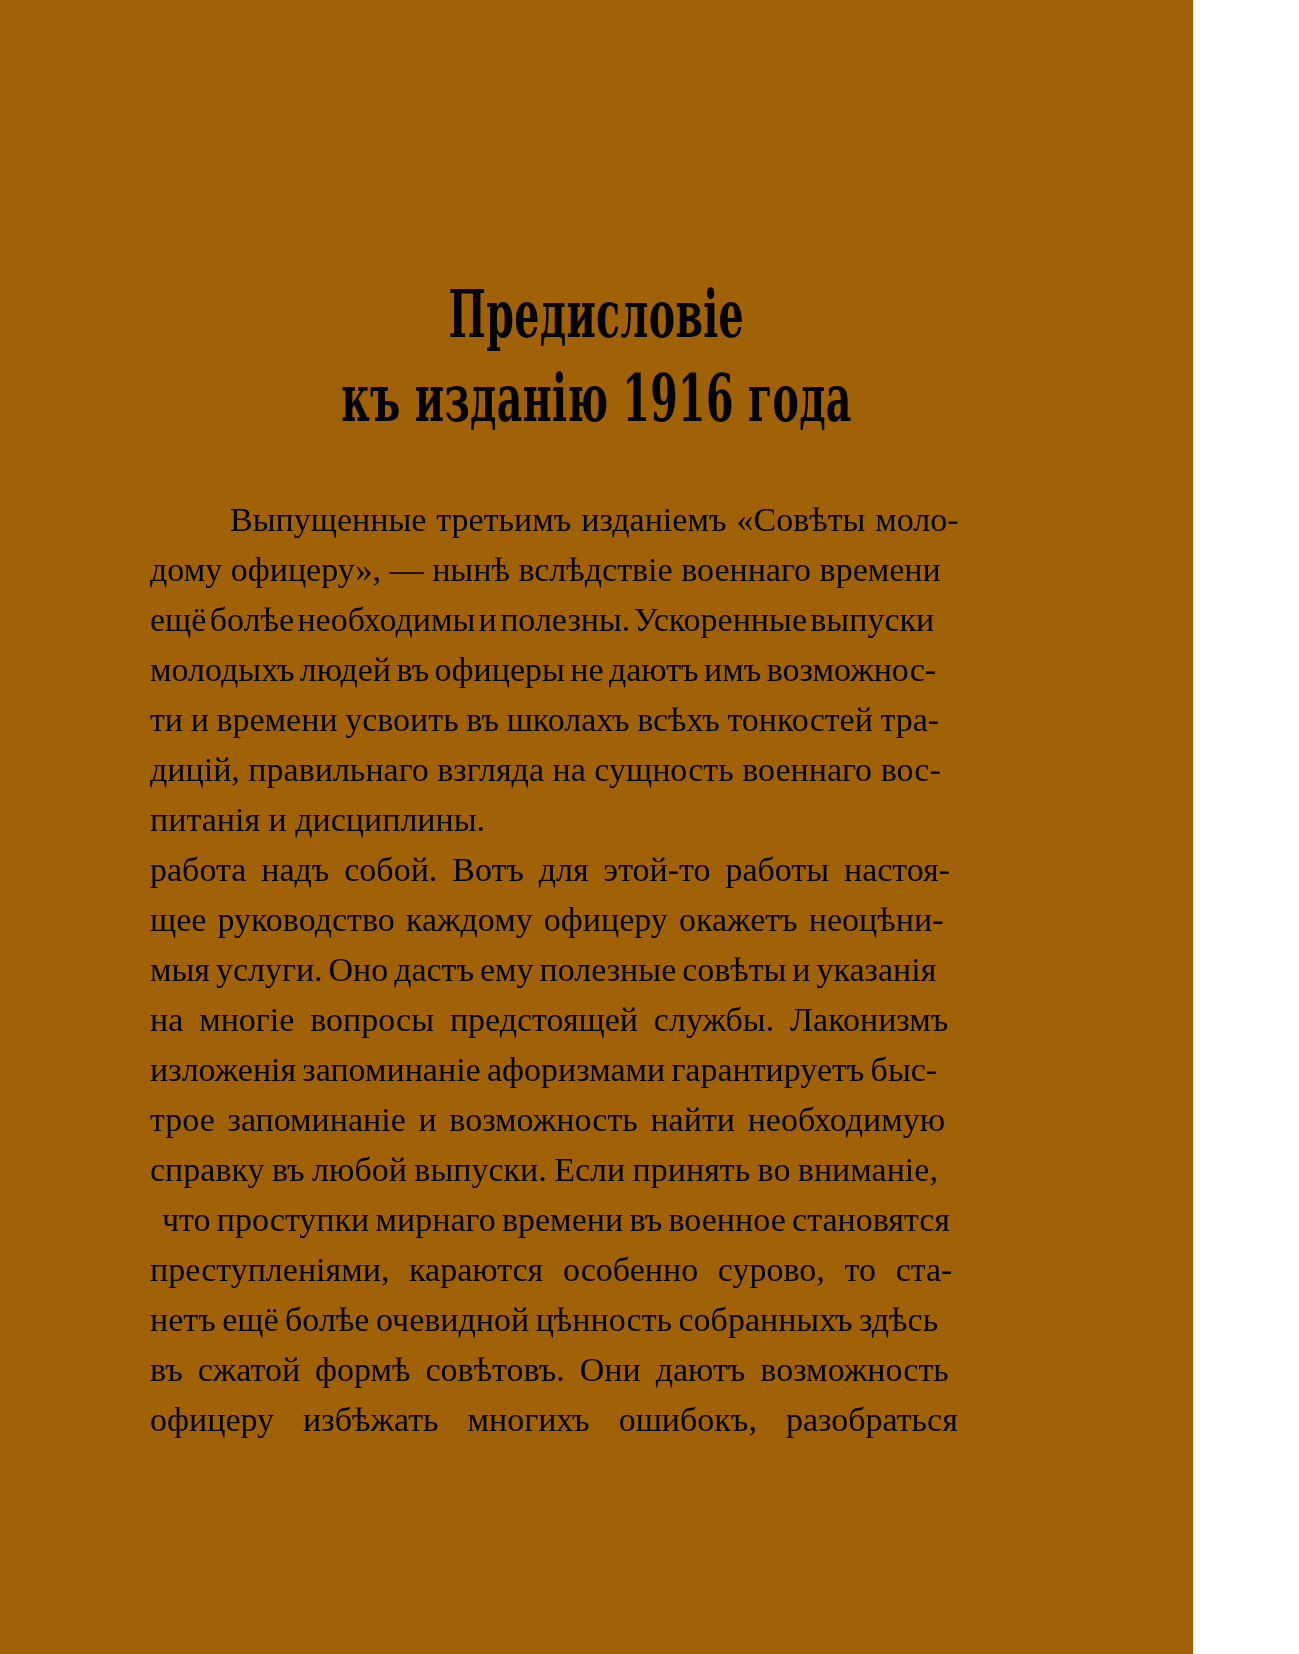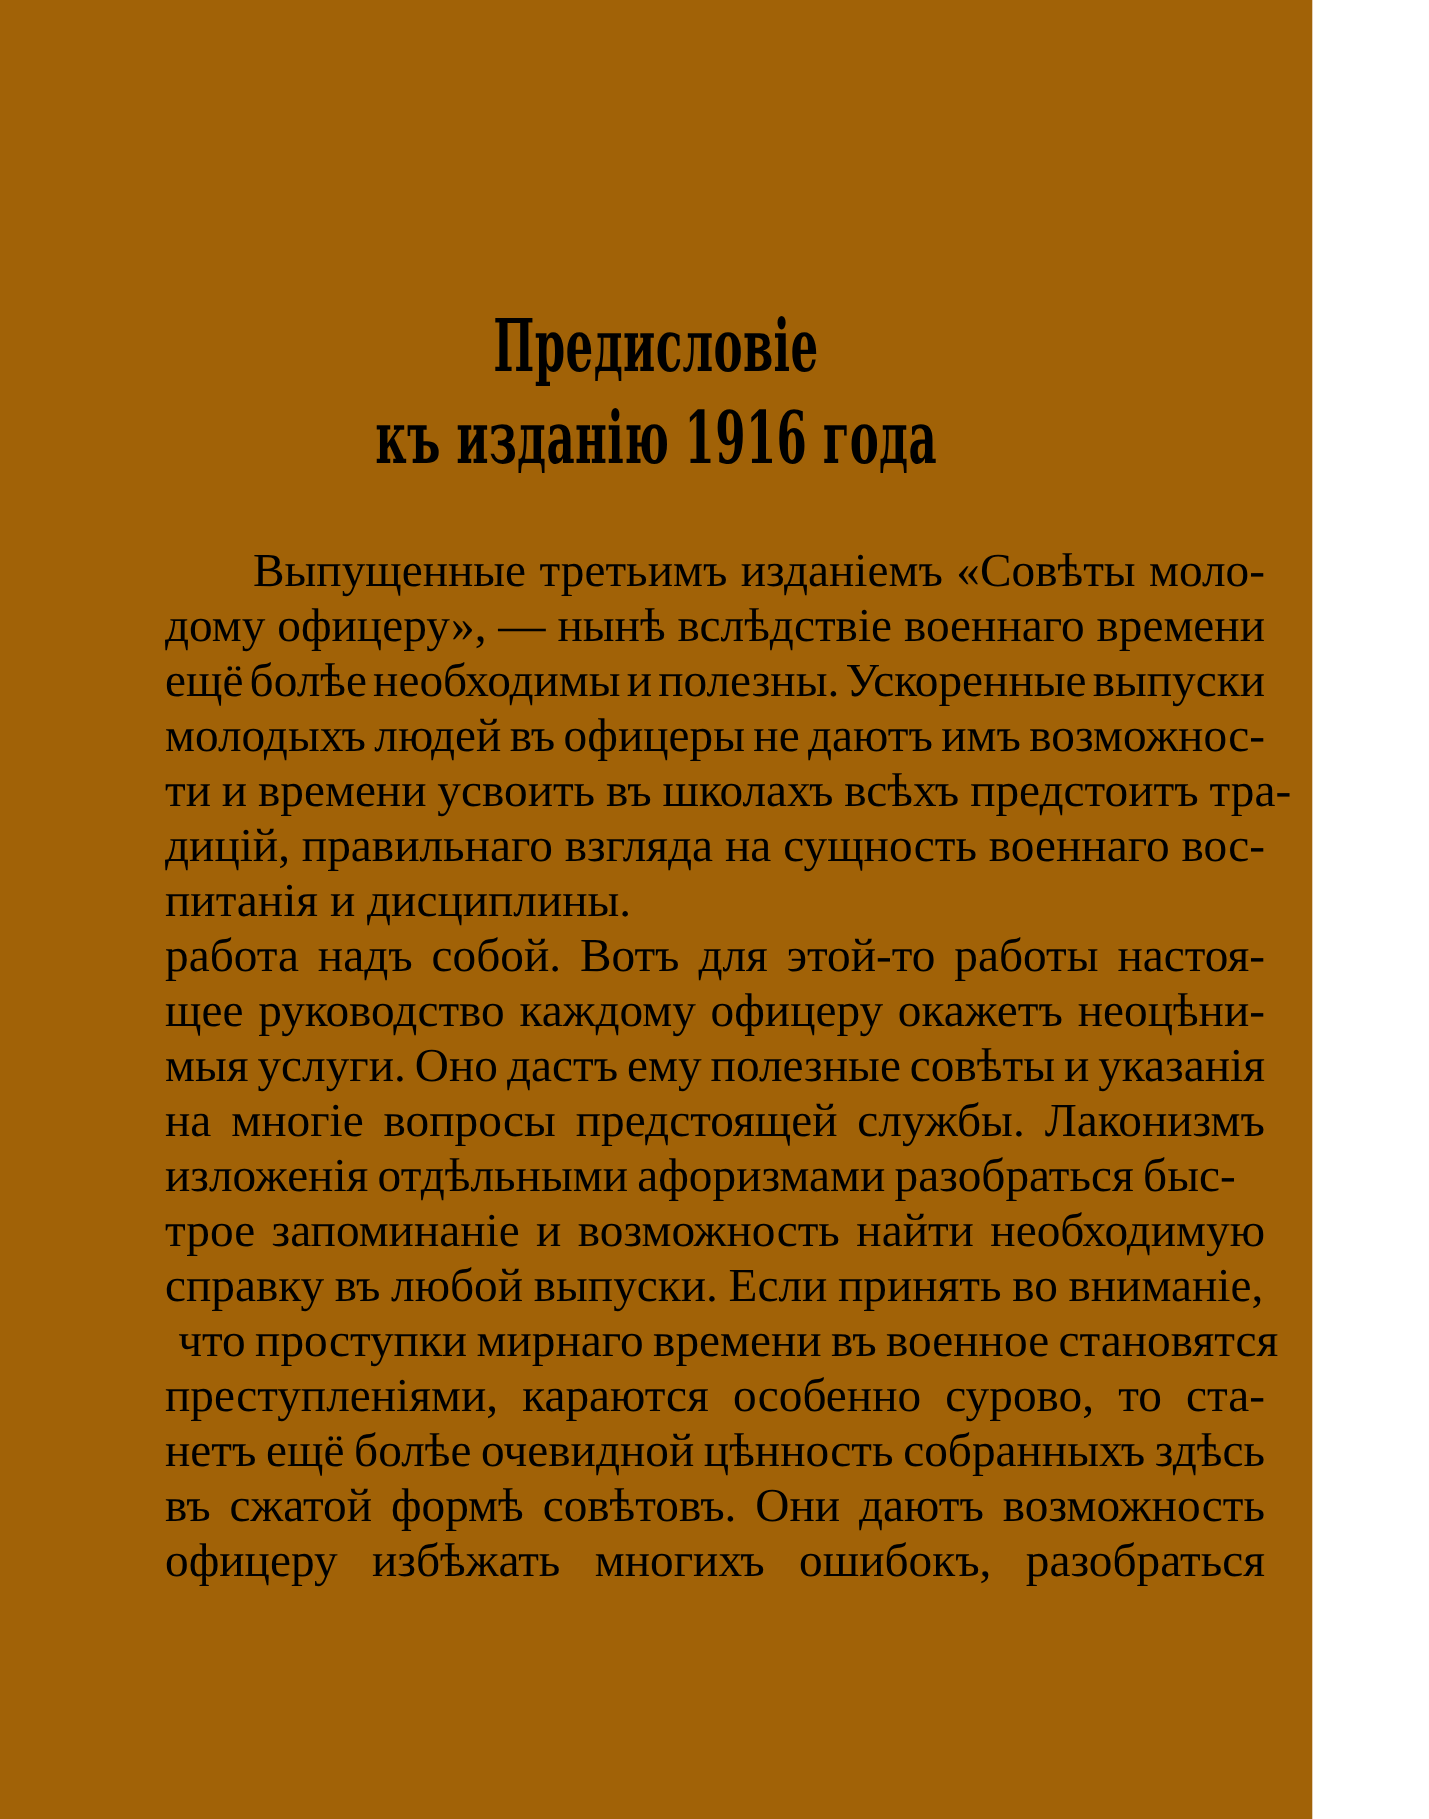--- a/index.html
+++ b/index.html
@@ -40,21 +40,21 @@
   }
   .text-block {
     position: absolute;
     left: 150px;
     top: 495px;
     width: 1000px;
   }
   .bline {
     line-height: 50px;
     height: 50px;
-    font-size: 43px;
+    font-size: 34px;
     white-space: nowrap;
     overflow: visible;
     font-family: Liberation Serif, serif;
   }
   .bline.indent {
     text-indent: 80px;
   }
 </style>
 </head>
 <body>
@@ -62,28 +62,28 @@
 <div class="page">
   <div class="title">
     <span class="title-line"><span class="tscale">Предисловіе</span></span>
     <span class="title-line"><span class="tscale">къ изданію 1916 года</span></span>
   </div>
   <div class="text-block">
       <div class="bline indent"><span style="word-spacing: 1.46094px;">Выпущенные третьимъ изданіемъ «Совѣты моло-</span></div>
       <div class="bline"><span style="word-spacing: 0.0338542px; text-align: right;">дому офицеру», — нынѣ вслѣдствіе военнаго времени</span></div>
       <div class="bline"><span style="word-spacing: -5.15885px;">ещё болѣе необходимы и полезны. Ускоренные выпуски</span></div>
       <div class="bline"><span style="word-spacing: -3.14509px;">молодыхъ людей въ офицеры не даютъ имъ возможнос-</span></div>
-      <div class="bline"><span style="word-spacing: -0.898438px;">ти и времени усвоить въ школахъ всѣхъ предстоитъ тра-</span></div>
+      <div class="bline"><span style="word-spacing: -0.898438px;">ти и времени усвоить въ школахъ всѣхъ тонкостей тра-</span></div>
       <div class="bline"><span style="word-spacing: 0.0364583px;">дицій, правильнаго взгляда на сущность военнаго вос-</span></div>
       <div class="bline"><span>питанія и дисциплины.</span></div>
       <div class="bline"><span style="word-spacing: 6.39286px;">работа надъ собой. Вотъ для этой-то работы настоя-</span></div>
       <div class="bline"><span style="word-spacing: 2.64062px; text-align: right;">щее руководство каждому офицеру окажетъ неоцѣни-</span></div>
       <div class="bline"><span style="word-spacing: -2.60156px;">мыя услуги. Оно дастъ ему полезные совѣты и указанія</span></div>
       <div class="bline"><span style="word-spacing: 7.37188px;">на многіе вопросы предстоящей службы. Лаконизмъ</span></div>
-      <div class="bline"><span style="word-spacing: -2.31641px;">изложенія отдѣльными афоризмами разобраться быс-</span></div>
+      <div class="bline"><span style="word-spacing: -2.31641px;">изложенія запоминаніе афоризмами гарантируетъ быс-</span></div>
       <div class="bline"><span style="word-spacing: 4.16875px; margin-top: 32px;">трое запоминаніе и возможность найти необходимую</span></div>
       <div class="bline"><span style="word-spacing: -1.08705px;">справку въ любой выпуски. Если принять во вниманіе,</span></div>
       <div class="bline"><span style="word-spacing: -2.19531px; margin-left: 12px;">что проступки мирнаго времени въ военное становятся</span></div>
       <div class="bline"><span style="word-spacing: 11.1937px;">преступленіями, караются особенно сурово, то ста-</span></div>
       <div class="bline"><span style="word-spacing: -2.01042px;">нетъ ещё болѣе очевидной цѣнность собранныхъ здѣсь</span></div>
       <div class="bline"><span style="word-spacing: 6.4401px;">въ сжатой формѣ совѣтовъ. Они даютъ возможность</span></div>
       <div class="bline"><span style="word-spacing: 20.5px;">офицеру избѣжать многихъ ошибокъ, разобраться</span></div>
     </div>
 </div>
 

